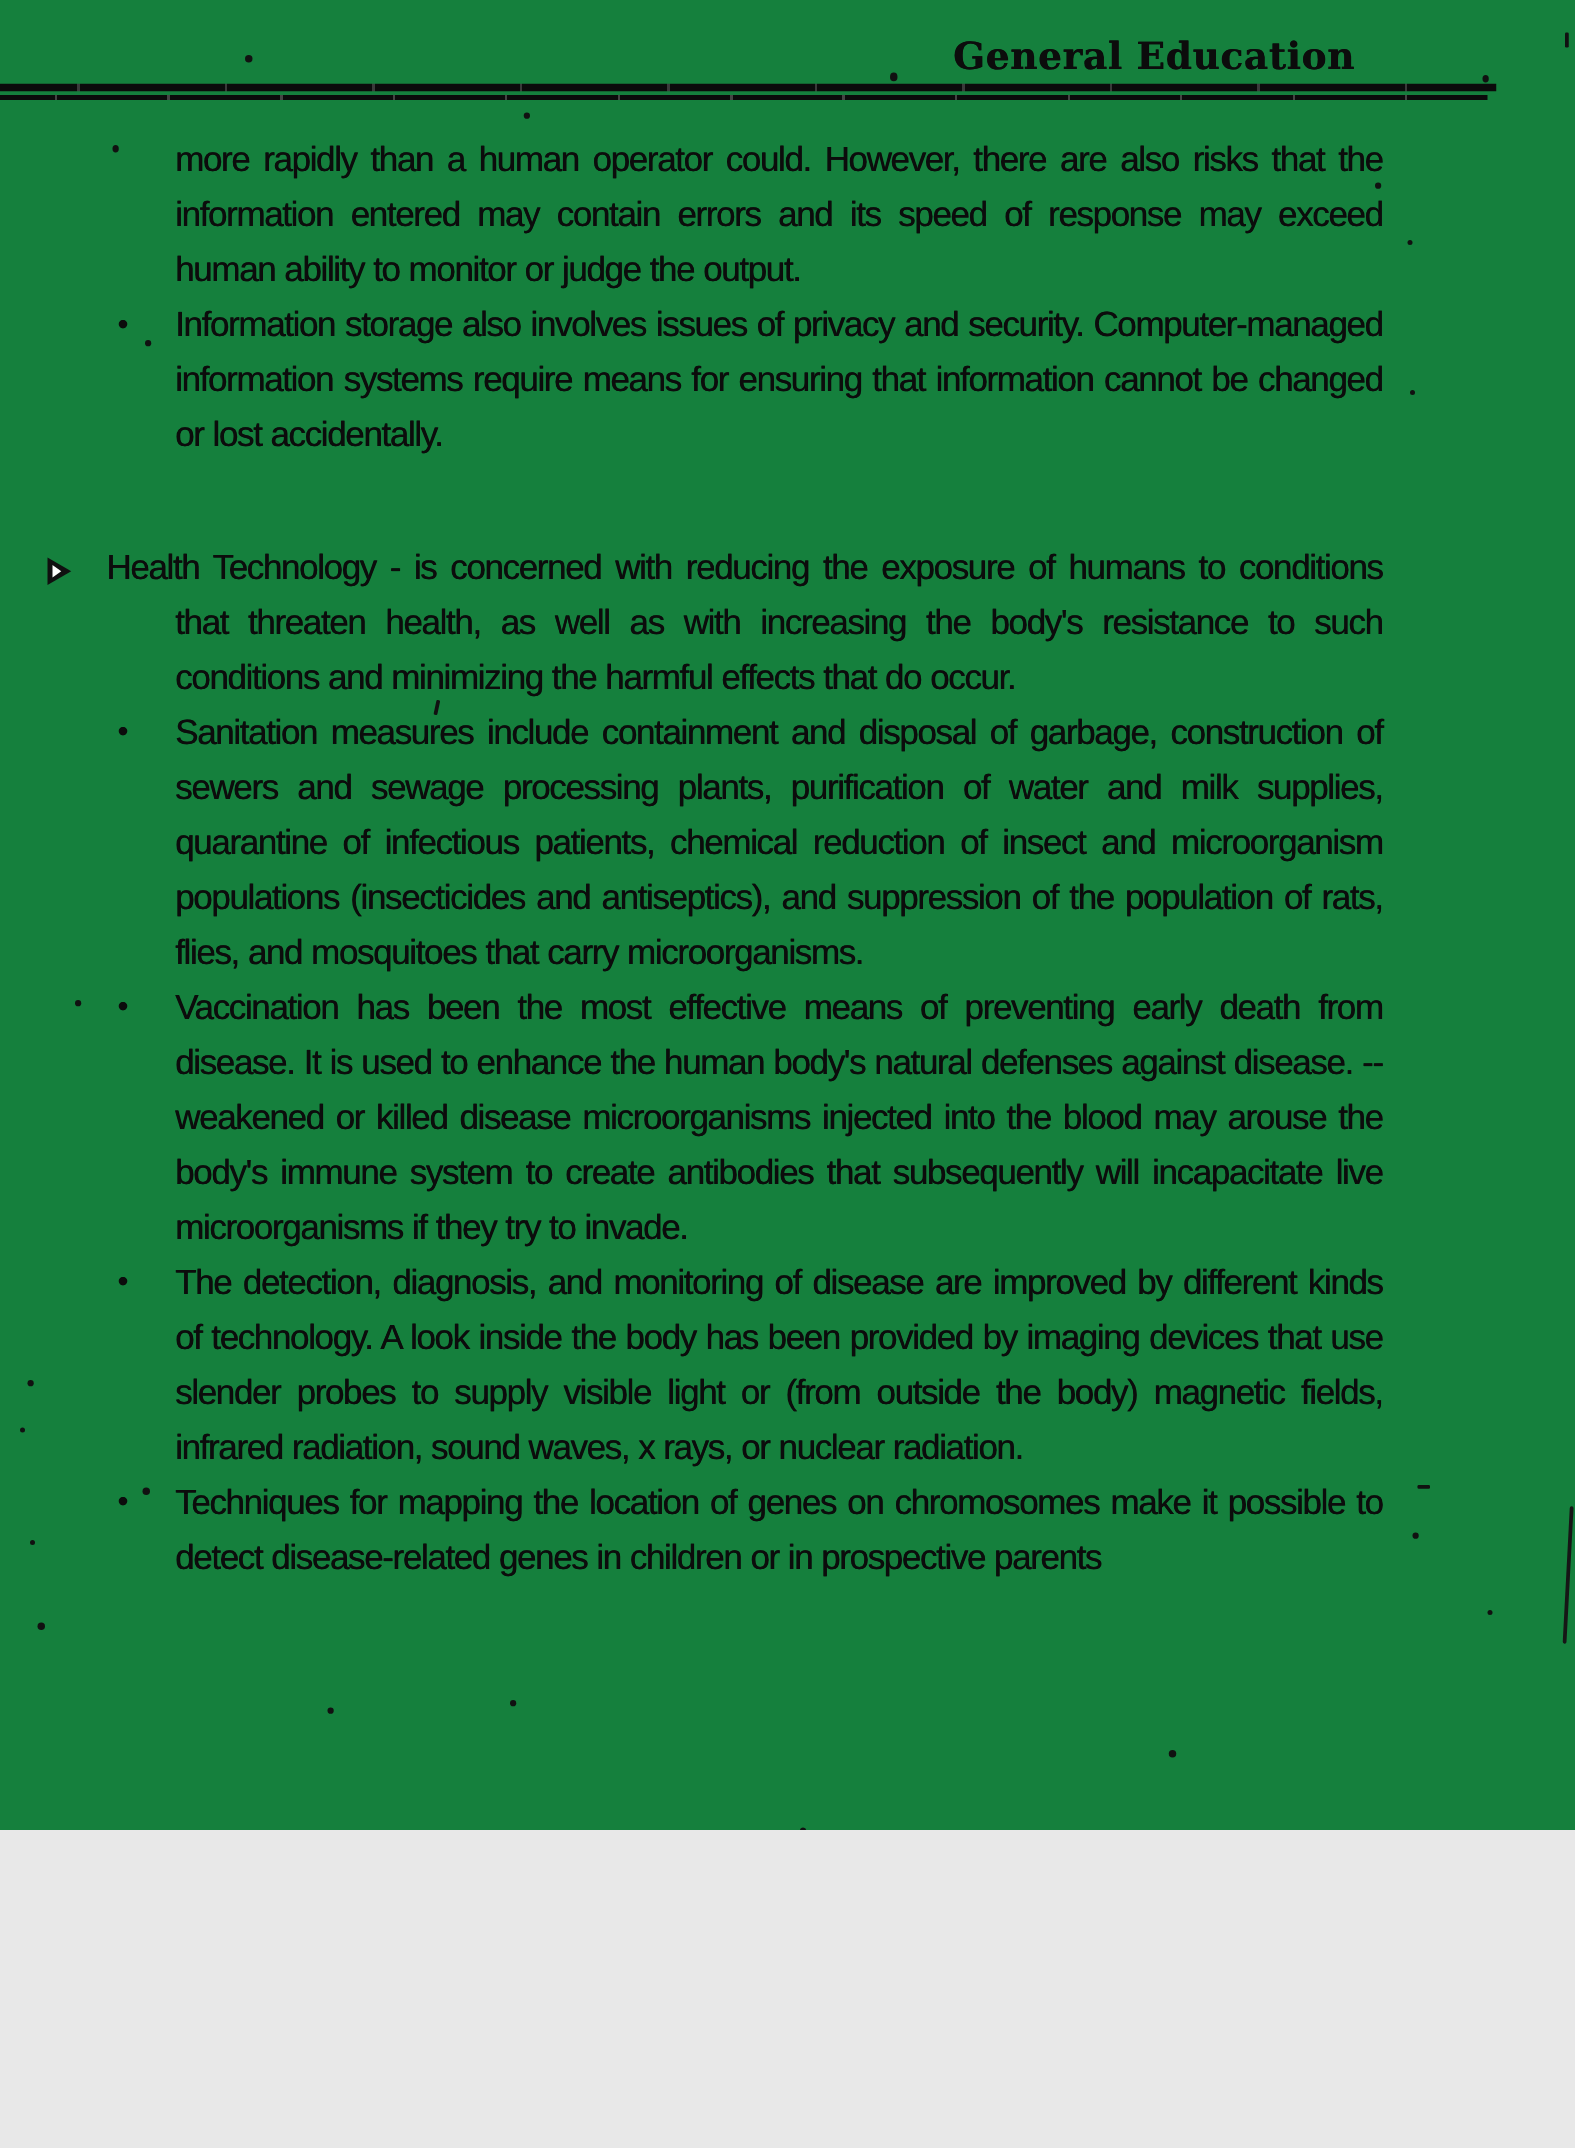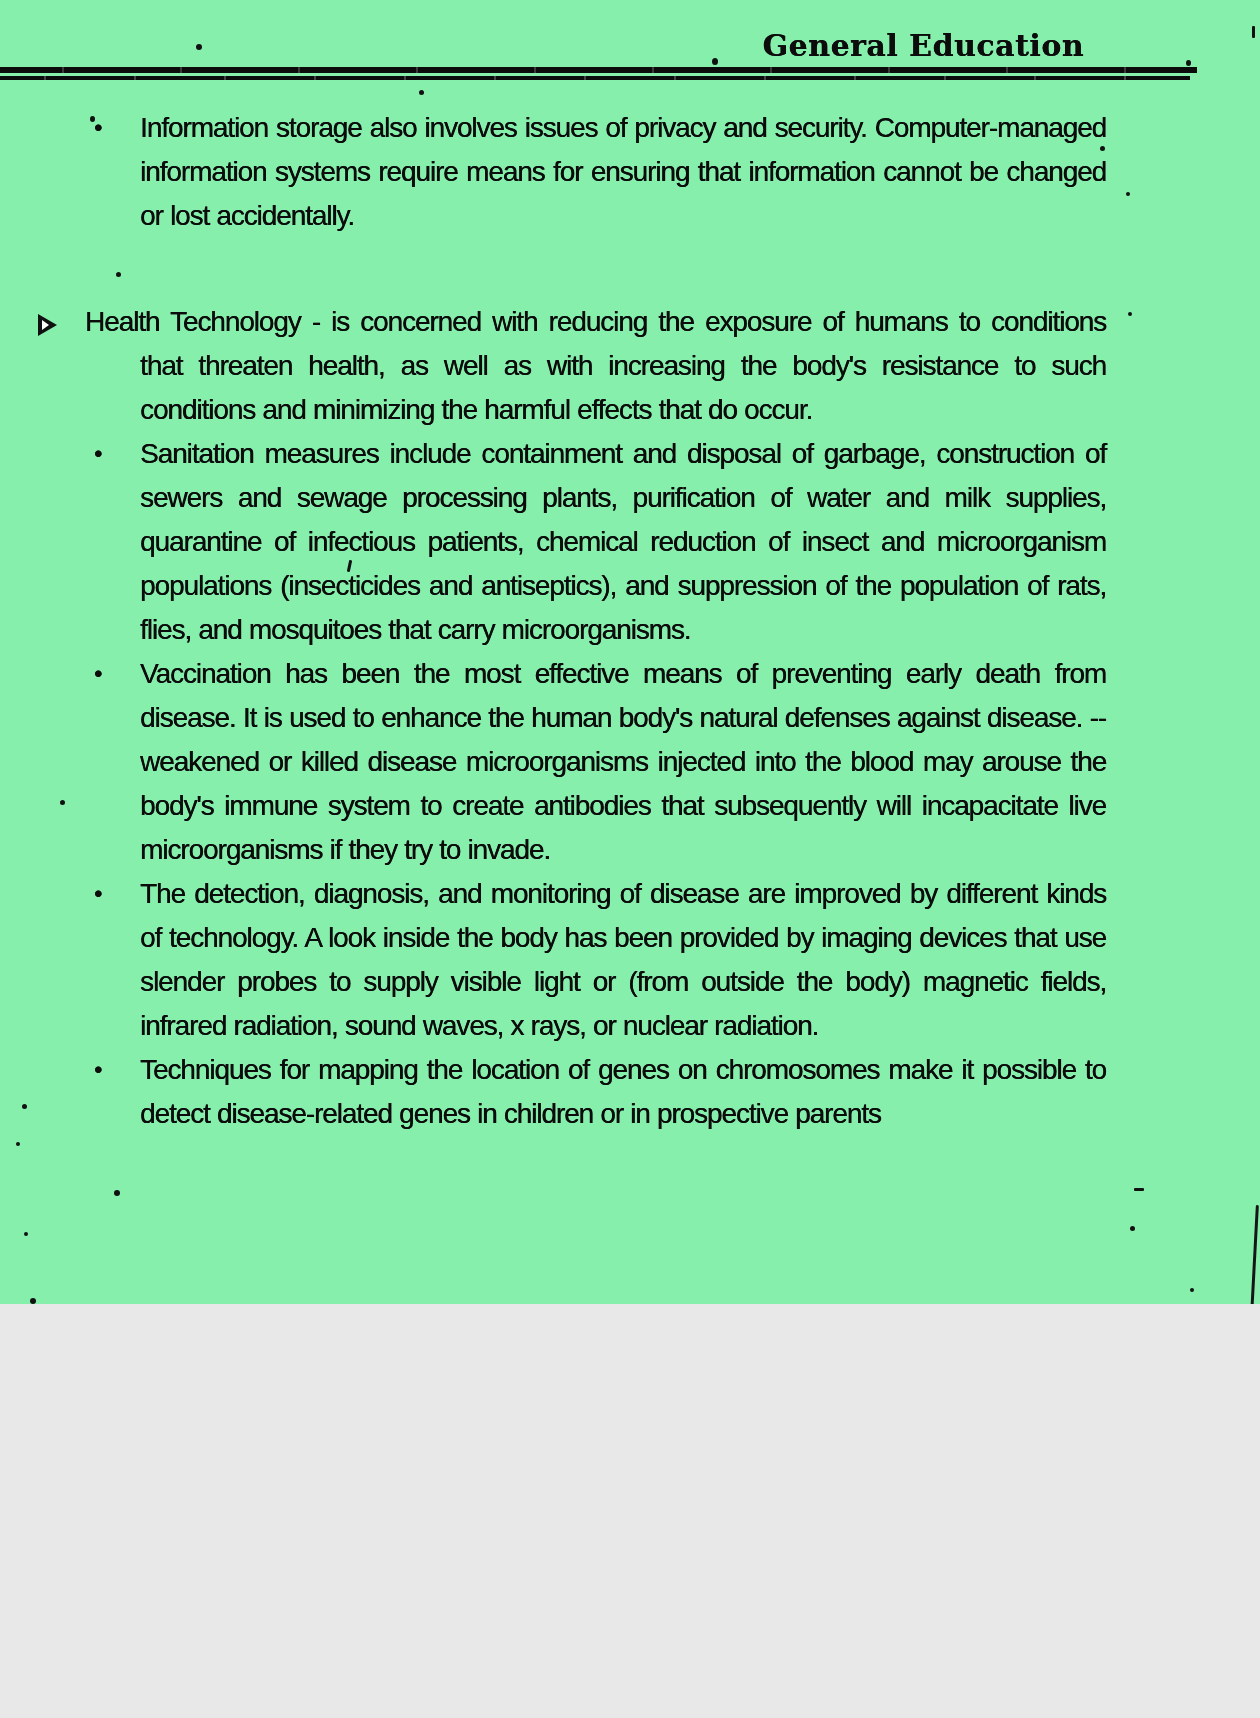--- a/index.html
+++ b/index.html
@@ -1,19 +1,19 @@
 <!DOCTYPE html>
 <html><head>
 <meta charset="utf-8">
 <style>
   html,body{margin:0;padding:0;background:#e8e8e8;}
   .page{
     position:relative;
-    width:1260px;height:1304px;
-    background:#86efac;
+    width:1260px;height:1464px;
+    background:#15803d;
     color:#0c0c0c;
     font-family:"Liberation Sans",sans-serif;
     overflow:hidden;
     margin:0 auto;
   }
   
   .header-title{
     position:absolute;top:28px;right:176px;
     font-family:"DejaVu Serif",serif;
     font-weight:700;
@@ -88,20 +88,23 @@
 <div class="page">
 
   <div class="header-title">General Education</div>
   <div class="rule-top">
     <div class="r1"></div>
     <div class="r2"></div>
   </div>
 
   <div class="content">
 
+    <div class="block">
+      <span class="text">more rapidly than a human operator could. However, there are also risks that the information entered may contain errors and its speed of response may exceed human ability to monitor or judge the output.</span>
+    </div>
 
     <div class="block">
       <span class="marker-bullet">•</span>
       <span class="text">Information storage also involves issues of privacy and security. Computer-managed information systems require means for ensuring that information cannot be changed or lost accidentally.</span>
     </div>
 
     <div class="block arrow-block">
       <span class="marker-arrow">
         <svg width="24" height="28" viewBox="0 0 24 28" aria-hidden="true">
           <path d="M2 3 L21 14 L2 25 Z" fill="#101010"></path>

